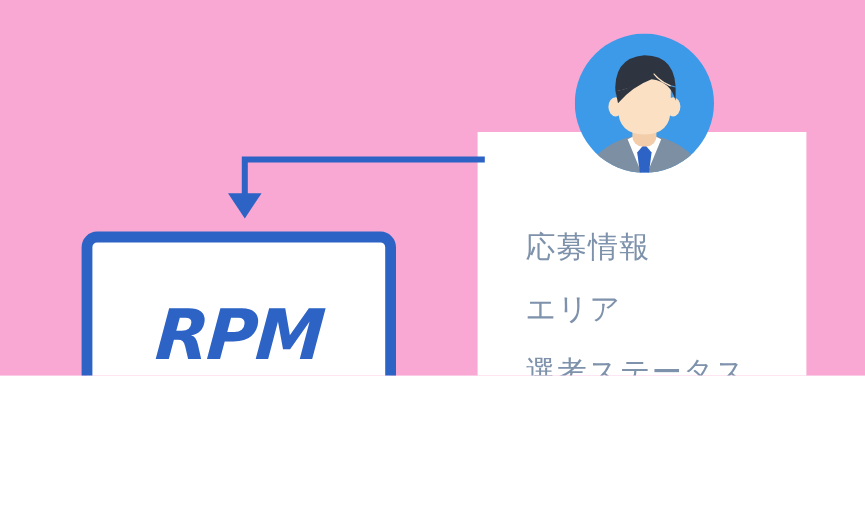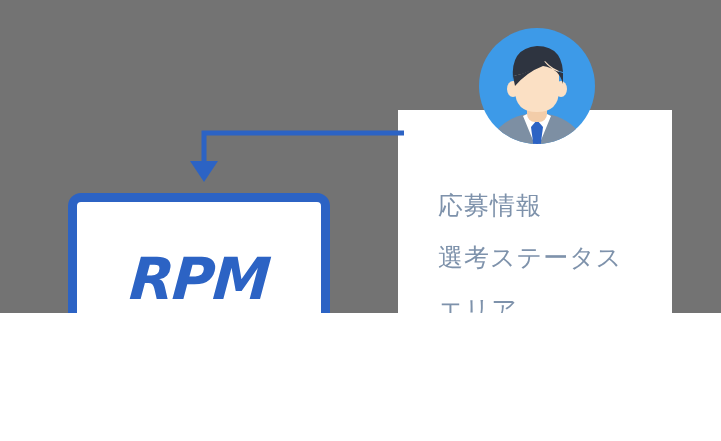--- a/index.html
+++ b/index.html
@@ -9,21 +9,21 @@
   body {
     width: 721px;
     height: 441px;
     overflow: hidden;
     font-family: "Liberation Sans", sans-serif;
   }
   #stage {
     position: relative;
     width: 721px;
     height: 313px;
-    background: #737373;
+    background: #f9a8d4;
     overflow: hidden;
   }
 
   
   #info-card {
     position: absolute;
     left: 398px;
     top: 110px;
     width: 274px;
     height: 262px;
@@ -111,22 +111,22 @@
   }
 </style>
 </head>
 <body>
 
 <div id="stage">
 
   <div id="info-card">
     <div id="info-list">
       <div class="info-line">応募情報</div>
+      <div class="info-line">エリア</div>
       <div class="info-line">選考ステータス</div>
-      <div class="info-line">エリア</div>
     </div>
   </div>
 
   <div id="avatar">
     <svg width="116" height="116" viewBox="0 0 116 116">
       <defs>
         <clipPath id="circleClip">
           <circle cx="58" cy="58" r="58"></circle>
         </clipPath>
       </defs>

